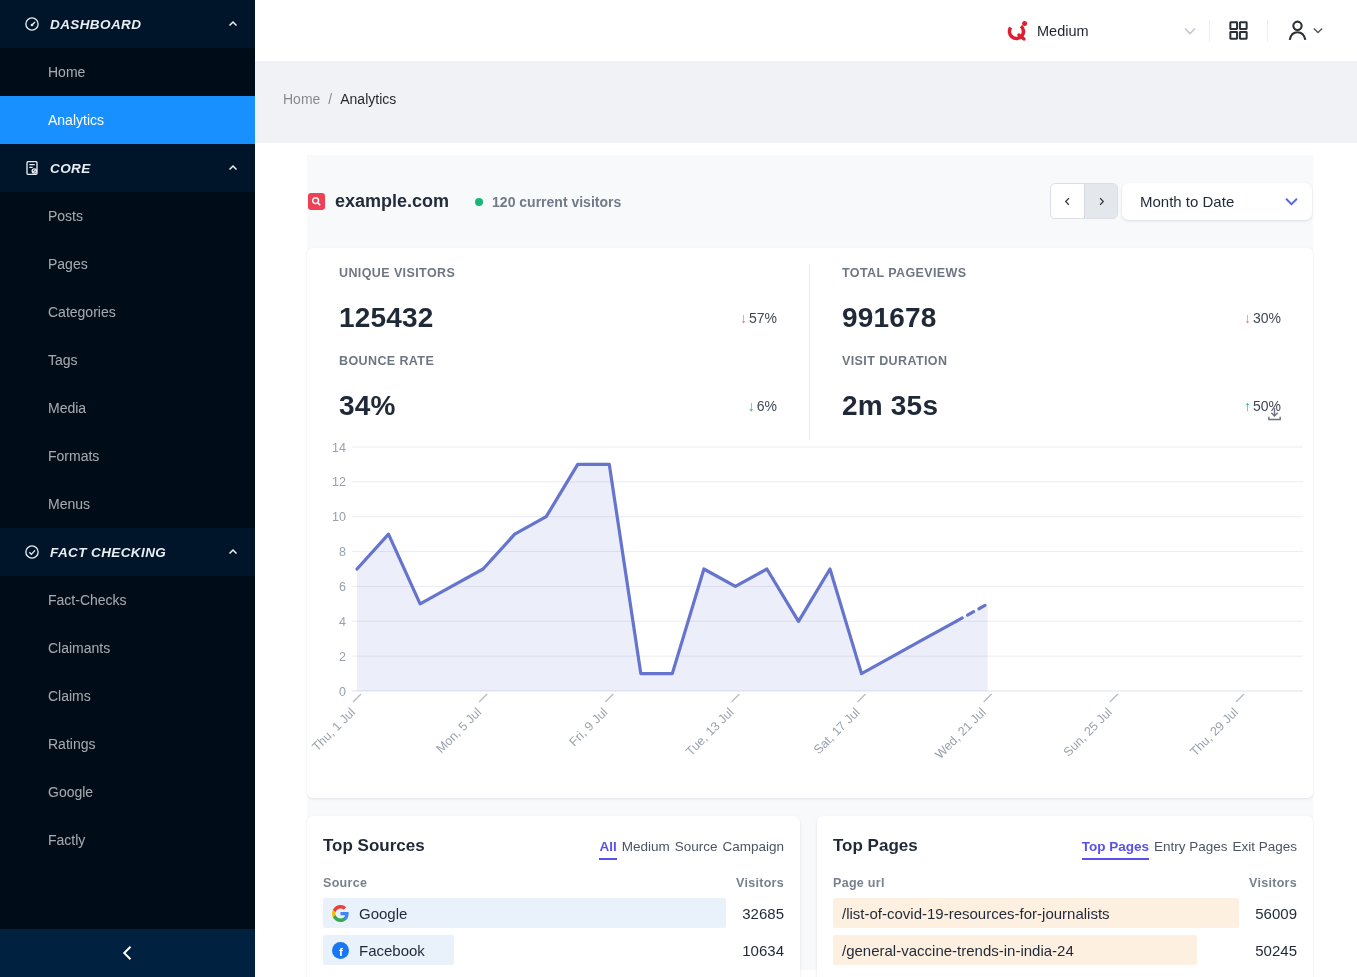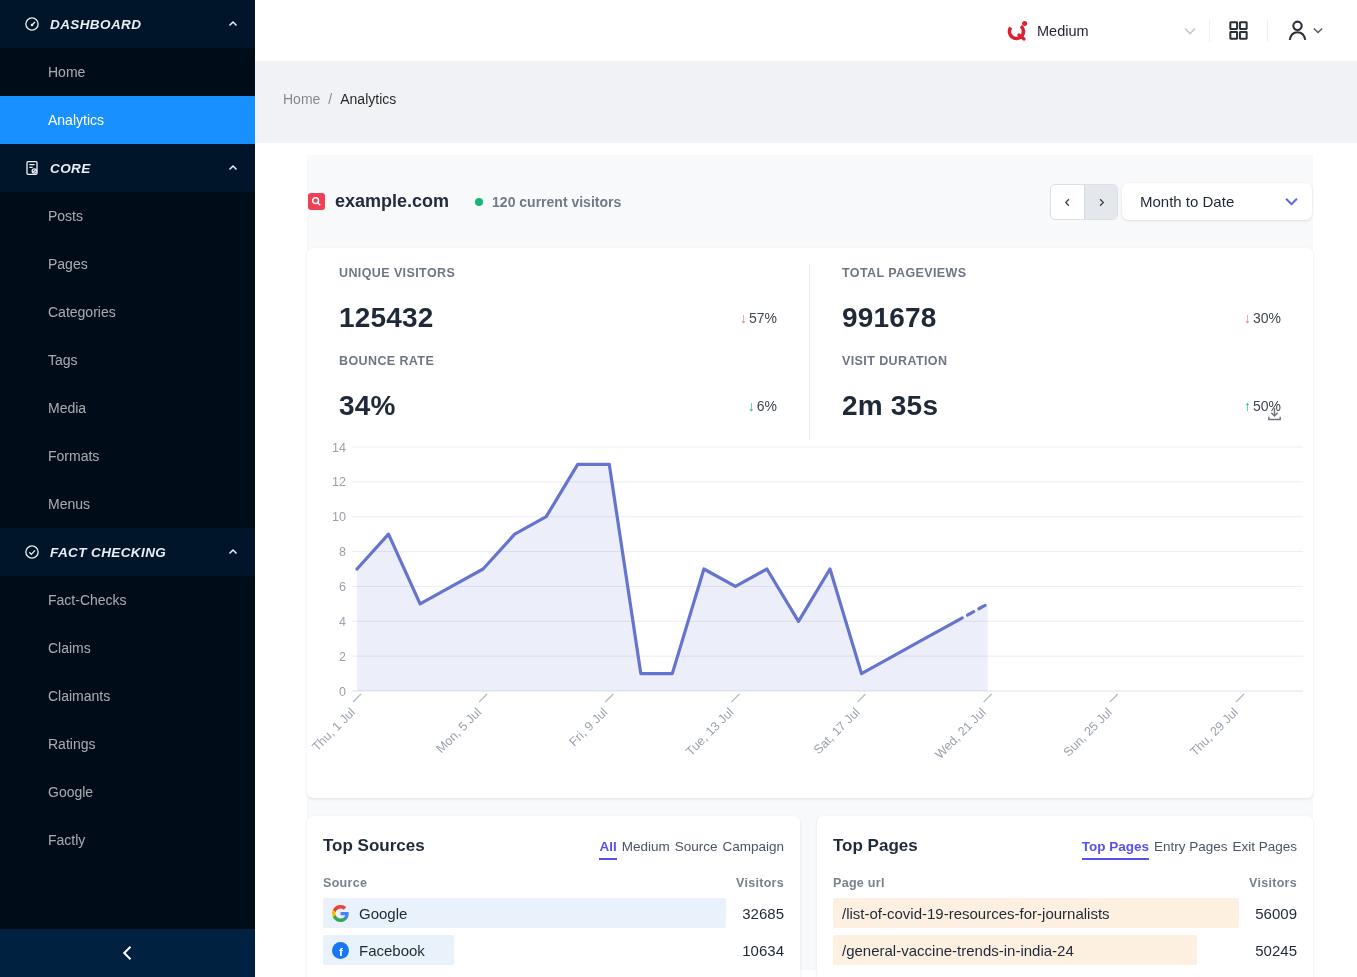--- a/index.html
+++ b/index.html
@@ -34,21 +34,21 @@
 
   
   .embed { position:absolute; left:52px; top:12px; width:1006px; height:815px; background:#f8f9fb; }
   .embed-header { height:93px; display:flex; align-items:center; padding:0 1px; }
   .site-id { display:flex; align-items:center; cursor:pointer; }
   .favicon { width:17px; height:17px; border-radius:3px; background:#ef4056; display:flex; align-items:center; justify-content:center; margin-right:10px; }
   .site-domain { font-size:18px; font-weight:700; color:#222c3c; }
   .live { display:flex; align-items:center; margin-left:26px; }
   .live-dot { width:8px; height:8px; border-radius:50%; background:#17b877; margin-right:9px; }
   .live-label { font-size:14px; font-weight:600; color:#707a88; }
-  .embed-controls { margin-left:auto; display:flex; align-items:flex-end; gap:4px; }
+  .embed-controls { margin-left:auto; display:flex; align-items:flex-start; gap:4px; }
   .nav-arrows { display:flex; border:1px solid #dcdfe5; border-radius:5px; overflow:hidden; background:#fff; }
   .nav-arrow { width:33px; height:34px; display:flex; align-items:center; justify-content:center; cursor:pointer; }
   .nav-arrow.next { background:#e4e7ec; border-left:1px solid #d6dae0; }
   .range-select { width:190px; height:37px; background:#fff; border-radius:7px; box-shadow:0 1px 3px rgba(16,24,40,.12); display:flex; align-items:center; padding:0 14px 0 18px; cursor:pointer; }
   .range-label { font-size:15px; color:#1f2937; flex:1; }
 
   
   .stats-card { position:relative; background:#fff; border-radius:6px; box-shadow:0 1px 3px rgba(16,24,40,.1); height:550px; }
   .stats-grid { display:grid; grid-template-columns:1fr 1fr; padding-top:16px; }
   .stat-cell { height:88px; padding:2px 32px 0 32px; cursor:pointer; }
@@ -136,22 +136,22 @@
         </svg>
       </span>
       <span class="mh-label">FACT CHECKING</span>
       <span class="mh-chev">
         <svg width="12" height="12" viewBox="0 0 24 24" fill="none" stroke="#e9eef4" stroke-width="3">
             <polyline points="5,15 12,8 19,15"></polyline>
           </svg>
       </span>
     </div>
     <div class="menu-item">Fact-Checks</div>
+    <div class="menu-item">Claimants</div>
     <div class="menu-item">Claims</div>
-    <div class="menu-item">Claimants</div>
     <div class="menu-item">Ratings</div>
     <div class="menu-item">Google</div>
     <div class="menu-item">Factly</div>
 
     <div class="side-trigger">
       <svg width="20" height="20" viewBox="0 0 24 24" fill="none" stroke="#fff" stroke-width="2.4">
         <polyline points="15,4.5 7.5,12 15,19.5"></polyline>
       </svg>
     </div>
   </div>

